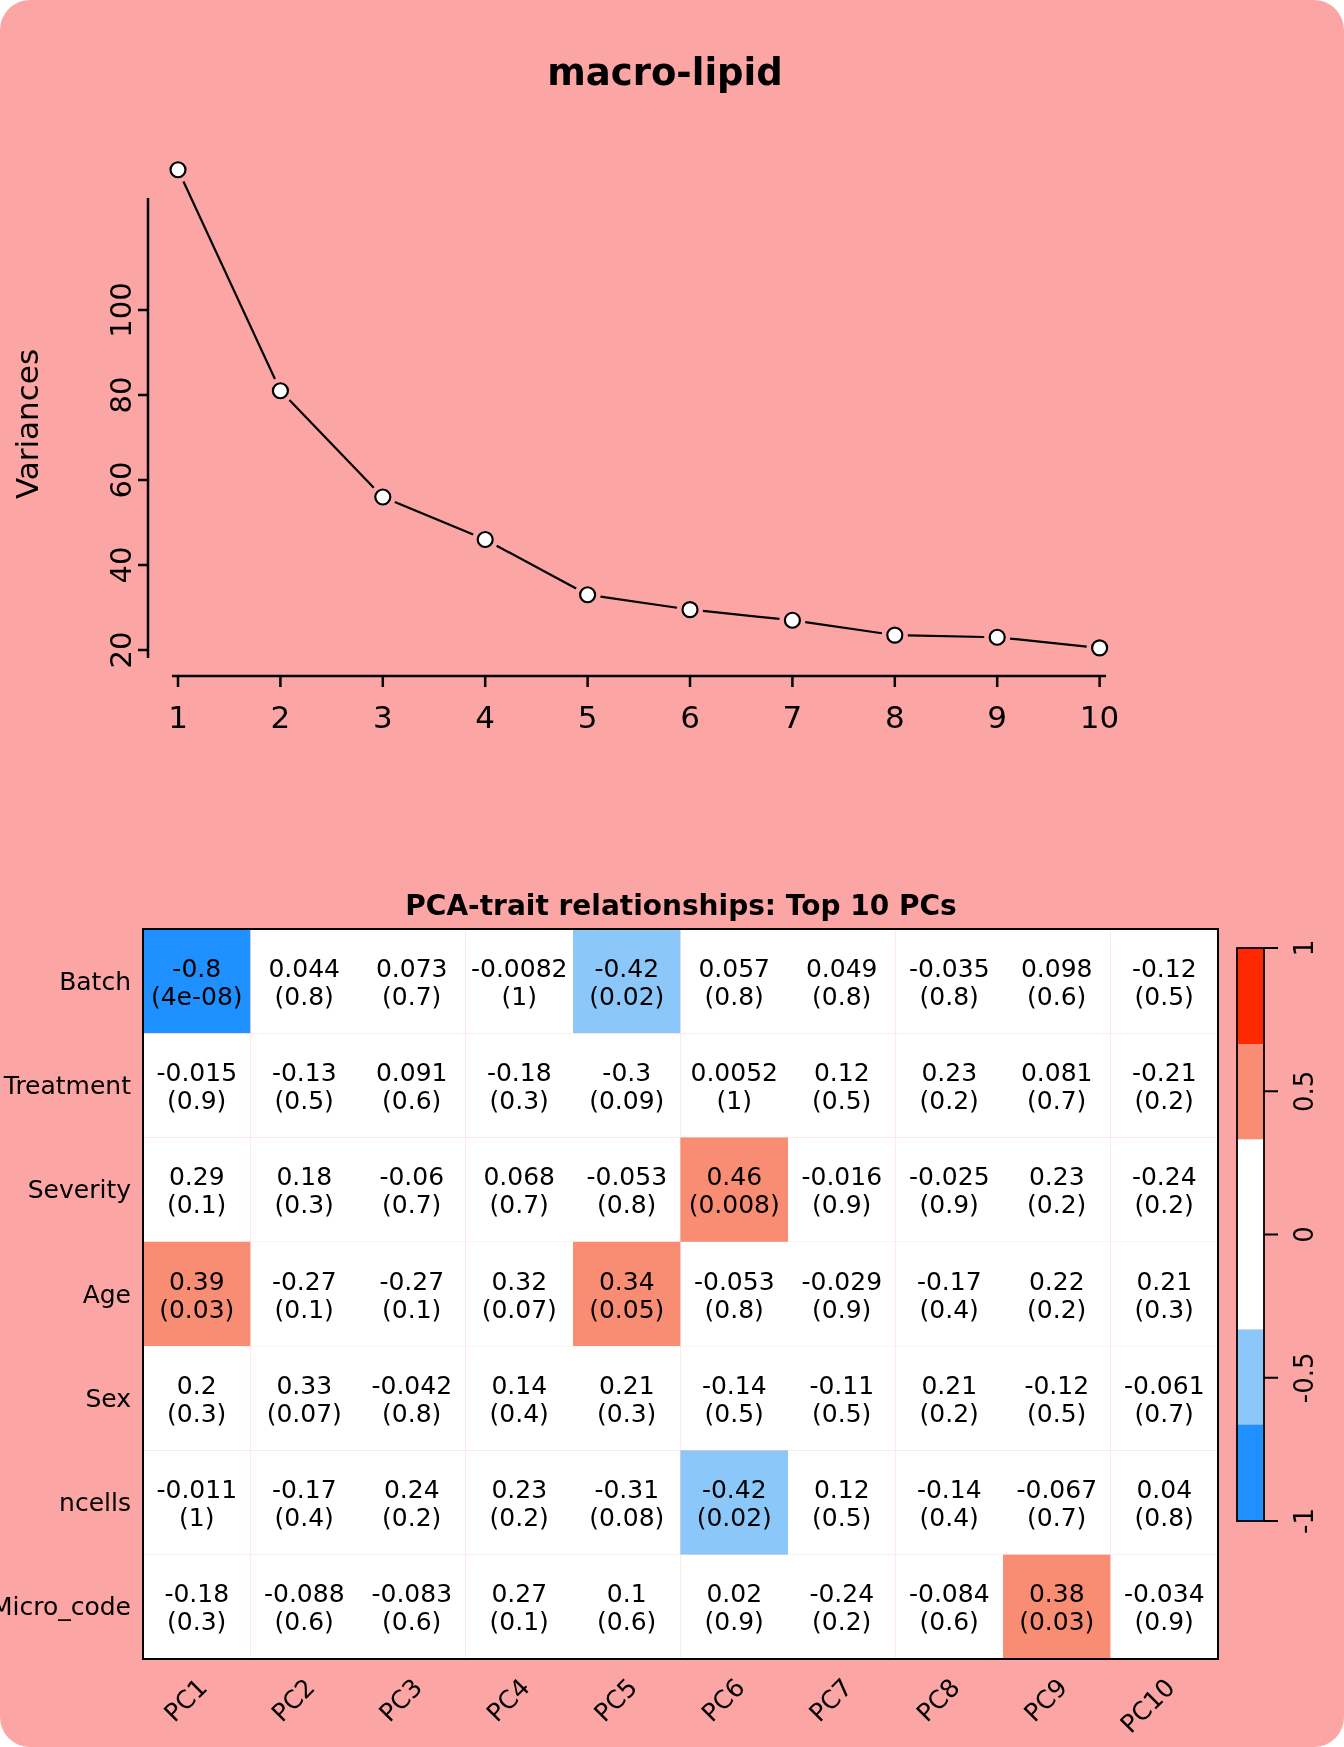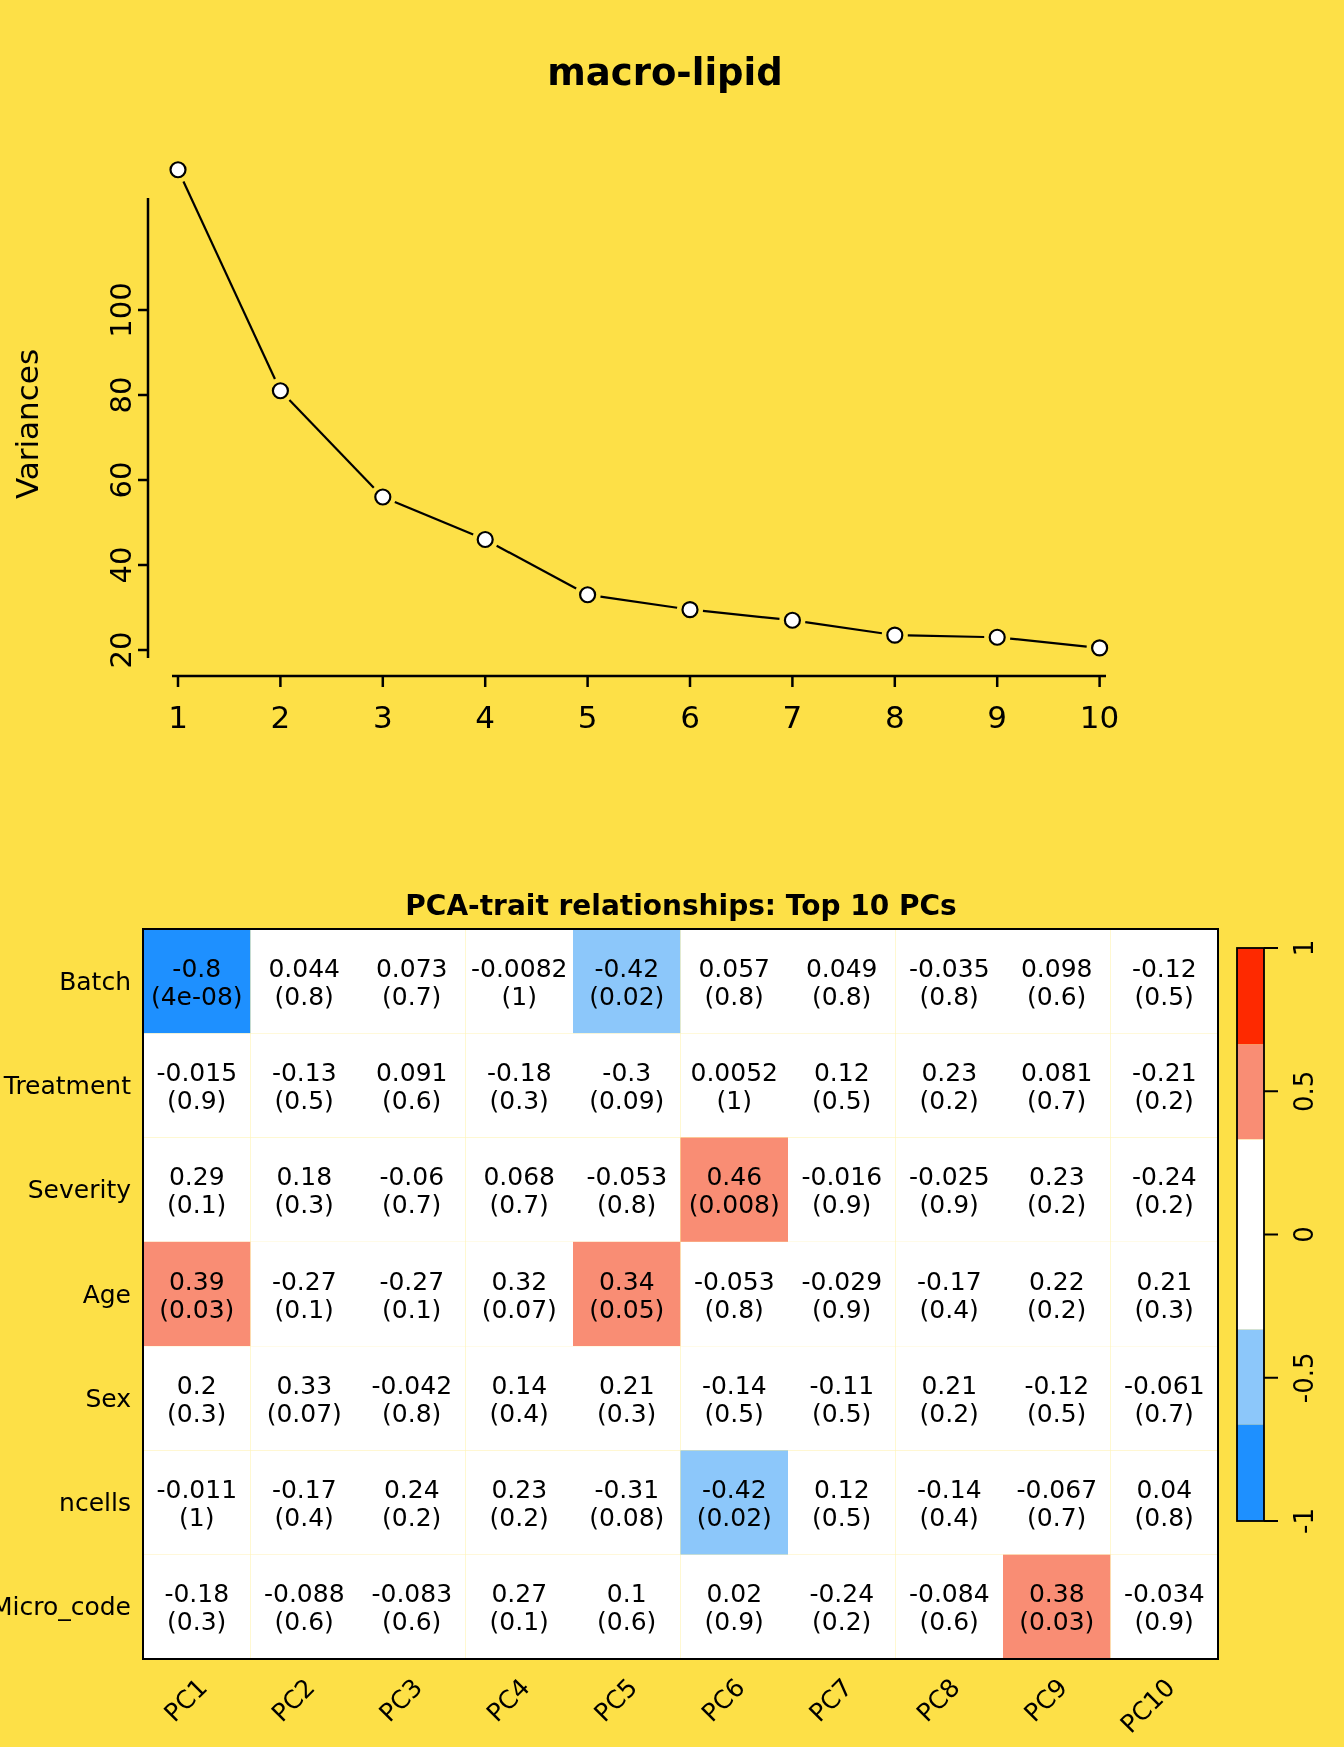--- a/index.html
+++ b/index.html
@@ -1,16 +1,16 @@
 <!DOCTYPE html>
 <html><head>
 <meta charset="utf-8">
 <style>
   html,body { margin:0; padding:0; background:#ffffff; }
-  .canvas { position:relative; width:1344px; height:1747px; background:#fde047; overflow:hidden; }
+  .canvas { position:relative; width:1344px; height:1747px; background:#fca5a5; overflow:hidden;border-radius:30px; }
   svg { display:block; }
   text { font-family:"DejaVu Sans", sans-serif; fill:#000; }
   .main-title   { font-size:37px; font-weight:bold; }
   .hm-title     { font-size:28px; font-weight:bold; }
   .axis-lab     { font-size:31px; }
   .tick-lab     { font-size:29px; }
   .cell-lab     { font-size:25px; }
   .row-lab      { font-size:25px; }
   .col-lab      { font-size:25px; }
   .cbar-lab     { font-size:26px; }

